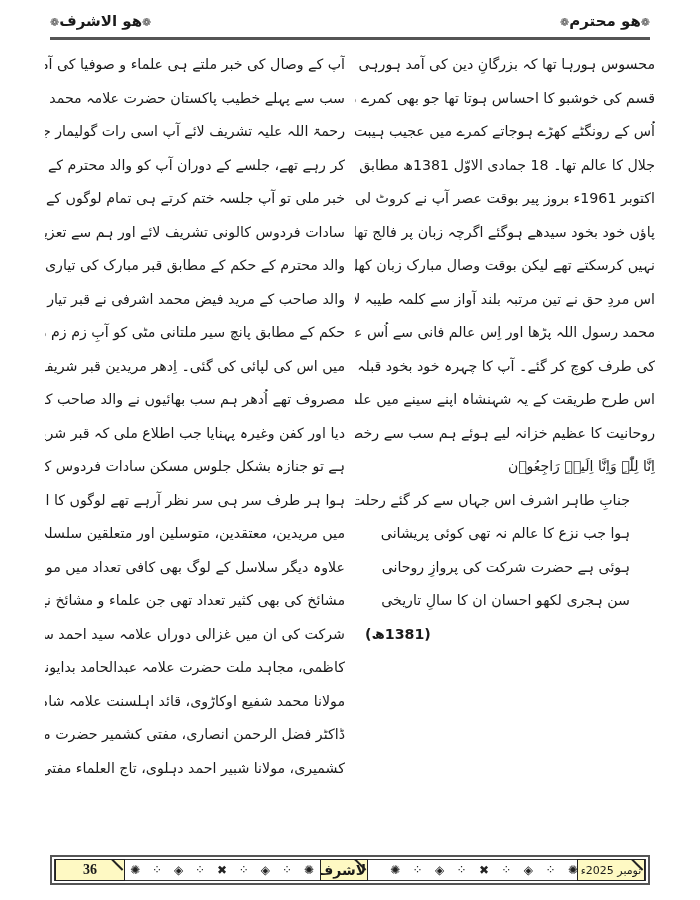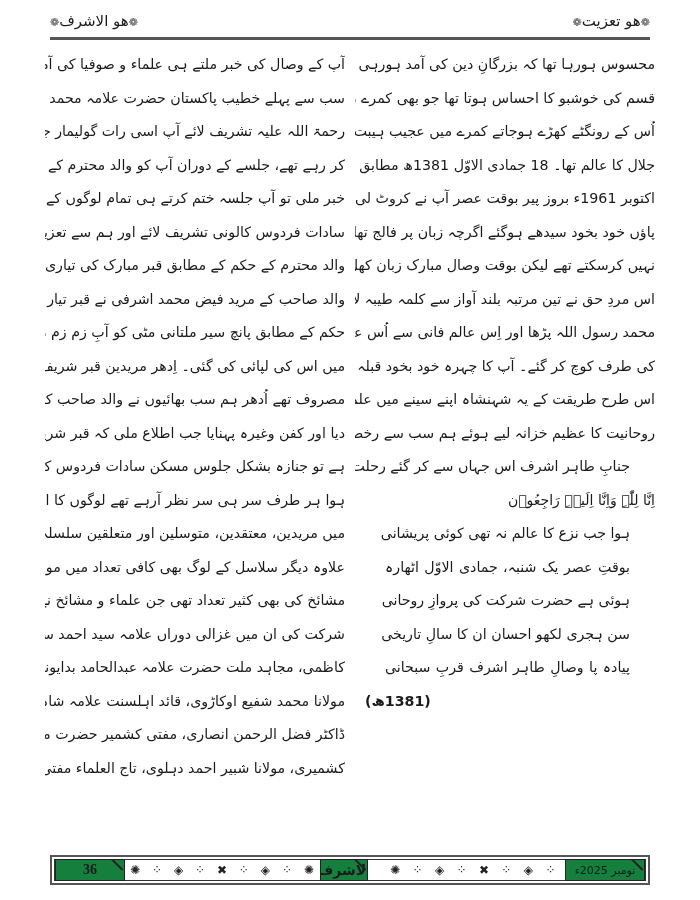--- a/index.html
+++ b/index.html
@@ -1,79 +1,77 @@
 <!DOCTYPE html>
 <html><head>
 <meta charset="utf-8">
 <style>
   html, body { margin:0; padding:0; background:#ffffff; }
   body { width:700px; height:900px; position:relative; overflow:hidden;
          font-family:"DejaVu Sans", sans-serif; color:#1a1a1a; }
   .hdr { position:absolute; top:10px; left:50px; right:50px; height:28px; }
-  .hdr .title { position:absolute; top:2px; font-size:15px; font-weight:normal; direction:rtl; white-space:nowrap;text-align:center; }
+  .hdr .title { position:absolute; top:2px; font-size:15px; font-weight:bold; direction:rtl; white-space:nowrap;text-align:center; }
   .hdr .title.right { right:0; }
   .hdr .title.left { left:0; }
   .hdr .orn { font-size:11px; color:#444; }
   .hdr-rule { position:absolute; top:37px; left:50px; right:50px; height:3px; background:#555; }
 
   .col { position:absolute; top:48px; width:300px; direction:rtl; text-align:justify; text-align-last:justify; }
   .col.right { left:355px; }
   .col.left { left:45px; }
   .line { height:33.5px; line-height:33.5px; font-size:14.2px; white-space:nowrap; overflow:hidden; }
   .line.verse { text-align:justify; text-align-last:justify; padding:0 25px 0 30px; }
   .line.quran { text-align:right; text-align-last:right; font-size:14px; }
   .line.year { text-align:right; text-align-last:left; font-weight:bold; padding-left:10px; }
 
   .footer { position:absolute; top:855px; left:50px; width:600px; height:30px; border:2px solid #555; box-sizing:border-box; background:#fff; }
   .footer .inner { position:absolute; top:2px; left:2px; right:2px; bottom:2px; border:1px solid #333; }
-  .fbox { position:absolute; top:2px; height:22px; border:1.5px solid #222; box-sizing:border-box; background:#15803d;
+  .fbox { position:absolute; top:2px; height:22px; border:1.5px solid #222; box-sizing:border-box; background:#fef9c3;
           display:flex; align-items:center; justify-content:center; font-weight:bold; overflow:hidden; }
   .fbox::before { content:""; position:absolute; left:-2px; bottom:-4px; width:18px; height:2px; background:#222; transform:rotate(45deg); transform-origin:left bottom; }
   .fbox::after { content:""; position:absolute; right:-4px; top:-2px; width:16px; height:2px; background:#222; transform:rotate(45deg); transform-origin:left top; }
   .fbox.page { left:3px; width:70px; font-size:14px; font-family:"Liberation Serif", serif; }
   .fbox.mag { left:268px; width:48px; font-size:14px; direction:rtl; font-weight:bold; }
-  .fbox.date { right:3px; width:80px; font-size:11px; direction:rtl; font-weight:normal; }
+  .fbox.date { right:3px; width:68px; font-size:11px; direction:rtl; font-weight:normal; }
   .orn-row { position:absolute; top:3px; height:20px; display:flex; align-items:center; justify-content:space-between; font-size:12px; color:#222; }
   .orn-row.a { left:78px; width:184px; }
   .orn-row.b { left:338px; width:188px; }
   .orn-row span { line-height:20px; }
 </style>
 </head>
 <body>
 
 <div class="hdr">
   <div class="title right">
-    <span class="orn">❁</span><span>هو تعزیت</span><span class="orn">❁</span>
+    <span class="orn">❁</span><span>هو محترم</span><span class="orn">❁</span>
   </div>
   <div class="title left">
     <span class="orn">❁</span><span>هو الاشرف</span><span class="orn">❁</span>
   </div>
 </div>
 <div class="hdr-rule"></div>
 
 <div class="col right">
   <div class="line">محسوس ہورہا تھا کہ بزرگانِ دین کی آمد ہورہی ہو ہر لحہ ایک نئی</div>
   <div class="line">قسم کی خوشبو کا احساس ہوتا تھا جو بھی کمرے میں داخل ہوتا</div>
   <div class="line">اُس کے رونگٹے کھڑے ہوجاتے کمرے میں عجیب ہیبت و</div>
   <div class="line">جلال کا عالم تھا۔ 18 جمادی الاوّل 1381ھ مطابق 29</div>
   <div class="line">اکتوبر 1961ء بروز پیر بوقت عصر آپ نے کروٹ لی ہاتھ اور</div>
   <div class="line">پاؤں خود بخود سیدھے ہوگئے اگرچہ زبان پر فالج تھا اور بات</div>
   <div class="line">نہیں کرسکتے تھے لیکن بوقت وصال مبارک زبان کھل گئی اور</div>
   <div class="line">اس مردِ حق نے تین مرتبہ بلند آواز سے کلمہ طیبہ لا الہ الا اللہ</div>
   <div class="line">محمد رسول اللہ پڑھا اور اِس عالم فانی سے اُس عالم جاویدانی</div>
   <div class="line">کی طرف کوچ کر گئے۔ آپ کا چہرہ خود بخود قبلہ کی جانب ہوگیا</div>
   <div class="line">اس طرح طریقت کے یہ شہنشاہ اپنے سینے میں علم و معرفت اور</div>
   <div class="line">روحانیت کا عظیم خزانہ لیے ہوئے ہم سب سے رخصت ہوگئے</div>
+  <div class="line quran">اِنَّا لِلّٰہِ وَاِنَّا اِلَیۡہِ رَاجِعُوۡن</div>
   <div class="line verse">جنابِ طاہر اشرف اس جہاں سے کر گئے رحلت</div>
-  <div class="line quran">اِنَّا لِلّٰہِ وَاِنَّا اِلَیۡہِ رَاجِعُوۡن</div>
   <div class="line verse">ہوا جب نزع کا عالم نہ تھی کوئی پریشانی</div>
-  <div class="line verse">بوقتِ عصر یک شنبہ، جمادی الاوّل اٹھارہ</div>
   <div class="line verse">ہوئی ہے حضرت شرکت کی پروازِ روحانی</div>
   <div class="line verse">سن ہجری لکھو احسان ان کا سالِ تاریخی</div>
-  <div class="line verse">پیادہ پا وصالِ طاہر اشرف قربِ سبحانی</div>
   <div class="line year">(1381ھ)</div>
 </div>
 
 <div class="col left">
   <div class="line">آپ کے وصال کی خبر ملتے ہی علماء و صوفیا کی آمد شروع ہوگئی</div>
   <div class="line">سب سے پہلے خطیب پاکستان حضرت علامہ محمد شفیع اوکاڑوی</div>
   <div class="line">رحمۃ اللہ علیہ تشریف لائے آپ اسی رات گولیمار جلسے میں تقریر</div>
   <div class="line">کر رہے تھے، جلسے کے دوران آپ کو والد محترم کے وصال کی</div>
   <div class="line">خبر ملی تو آپ جلسہ ختم کرتے ہی تمام لوگوں کے ہمراہ مسکن</div>
   <div class="line">سادات فردوس کالونی تشریف لائے اور ہم سے تعزیت کی۔</div>

